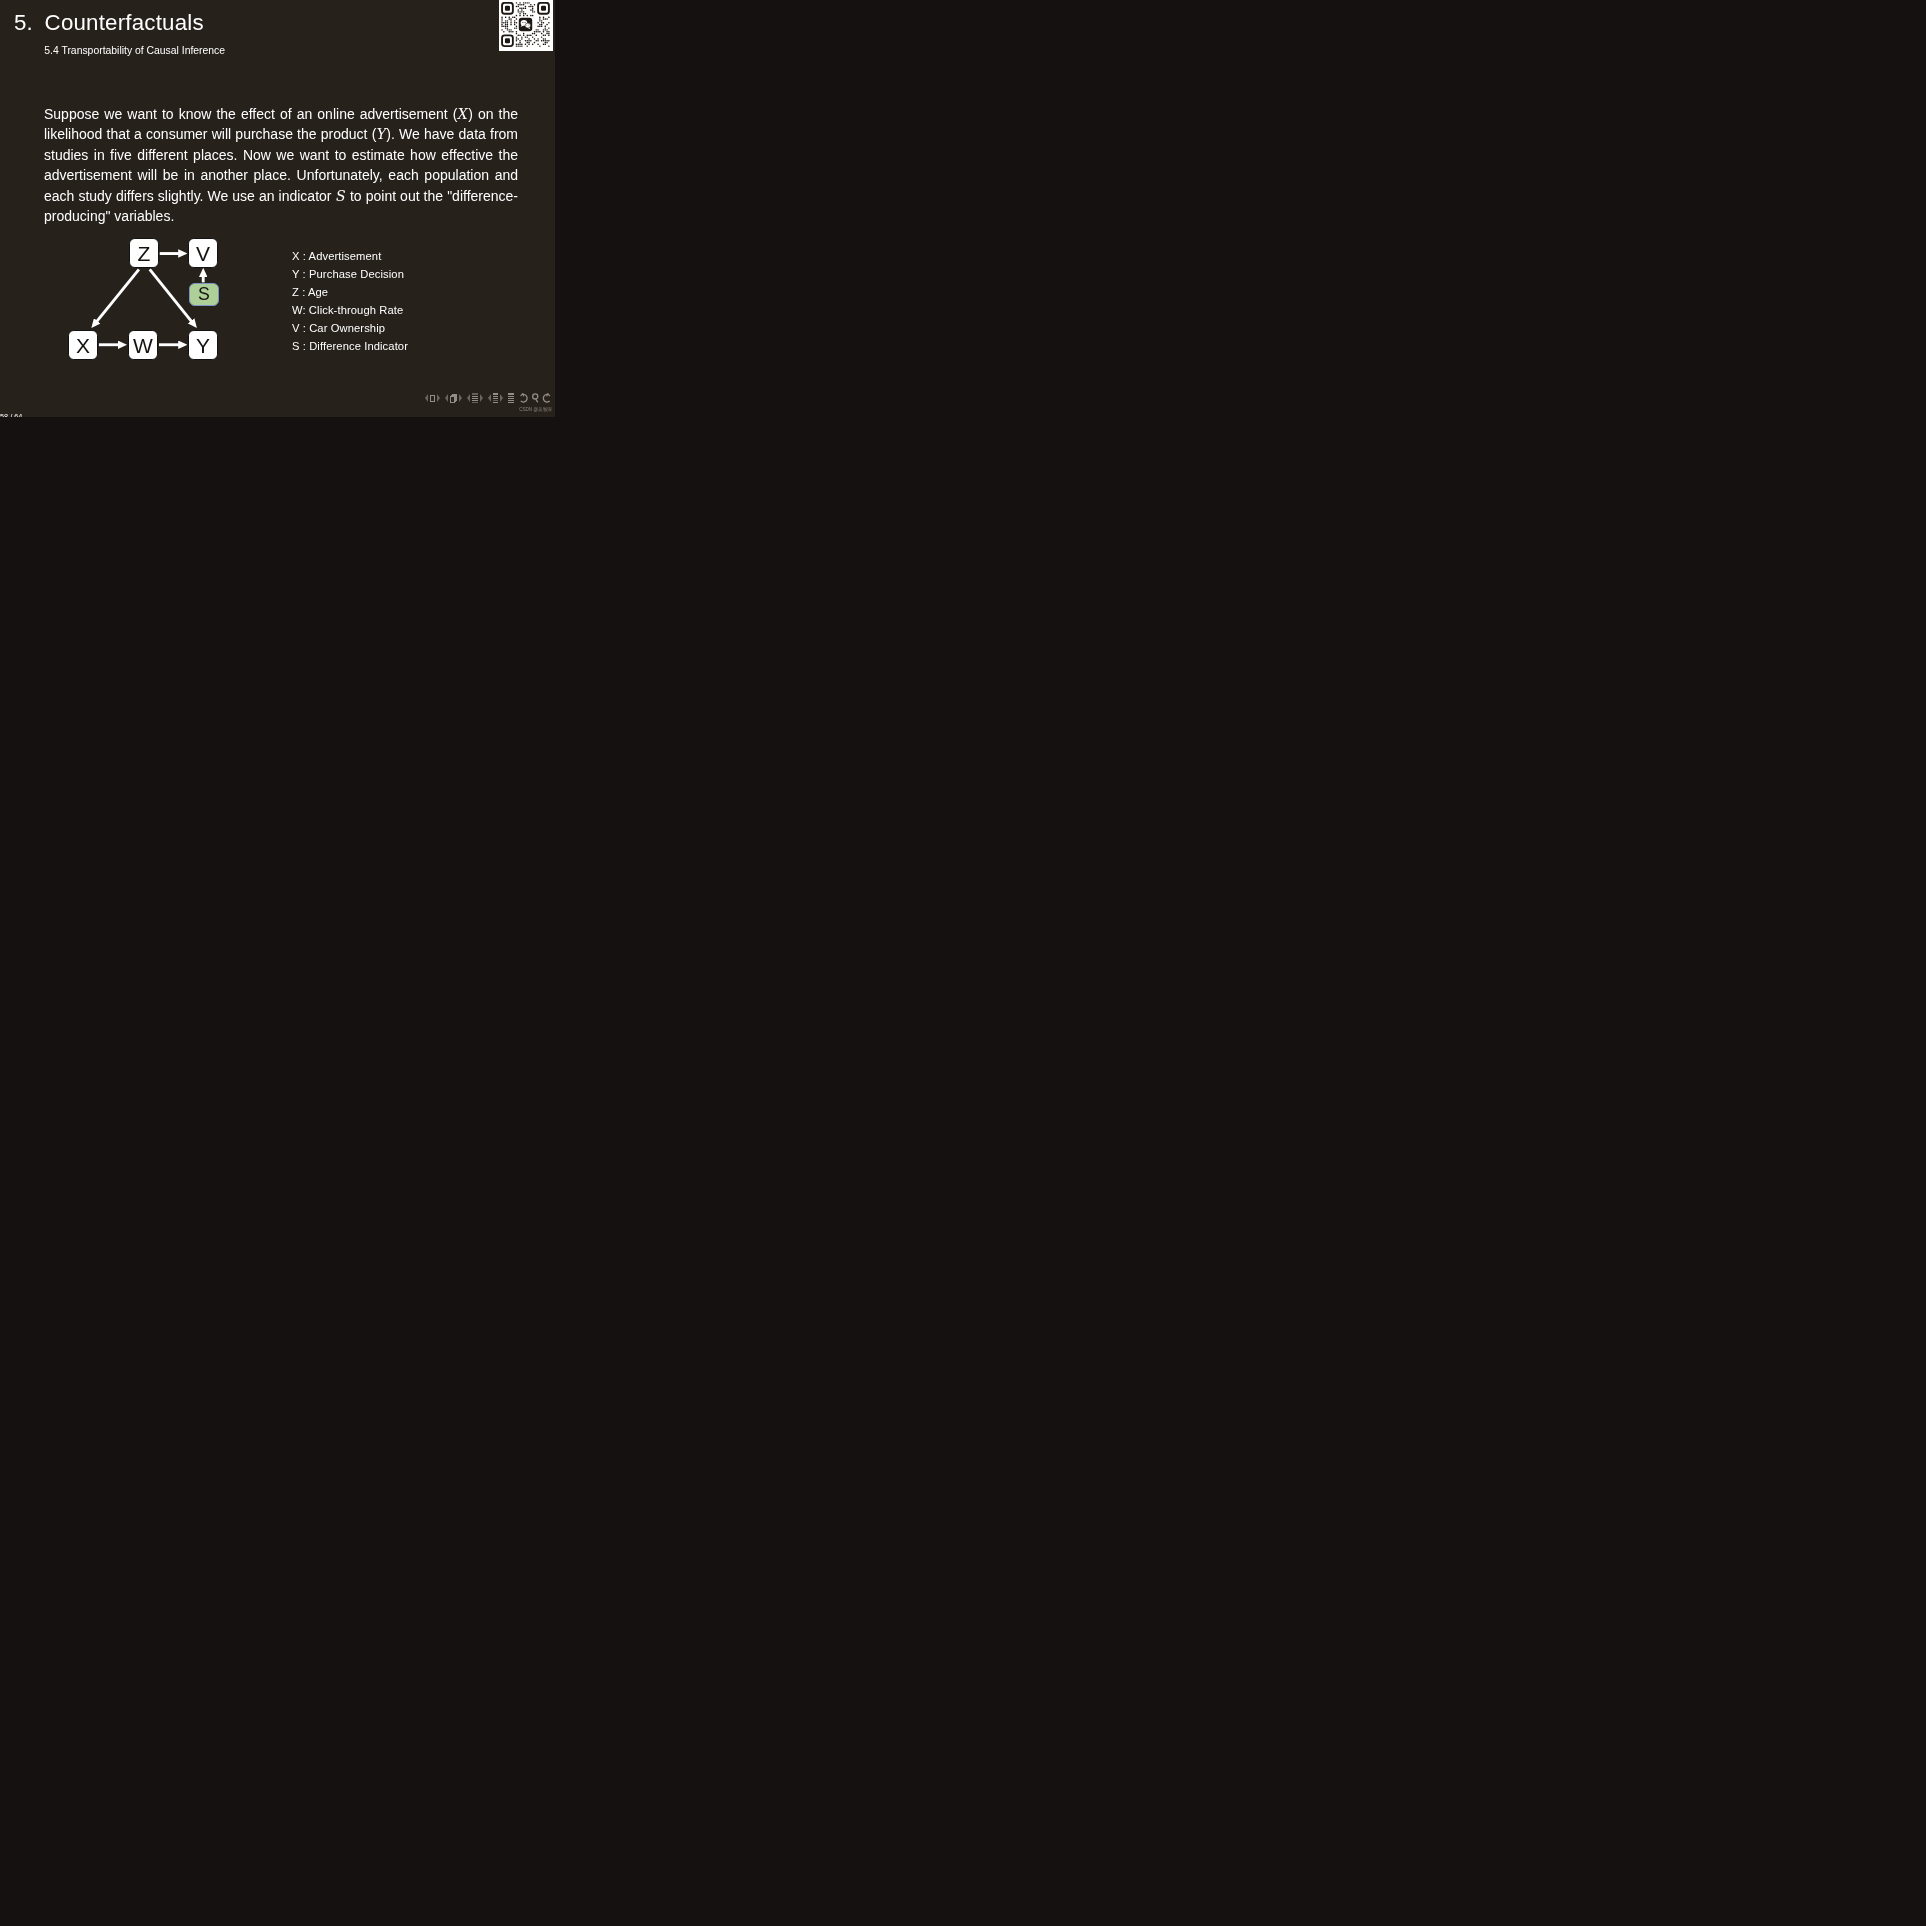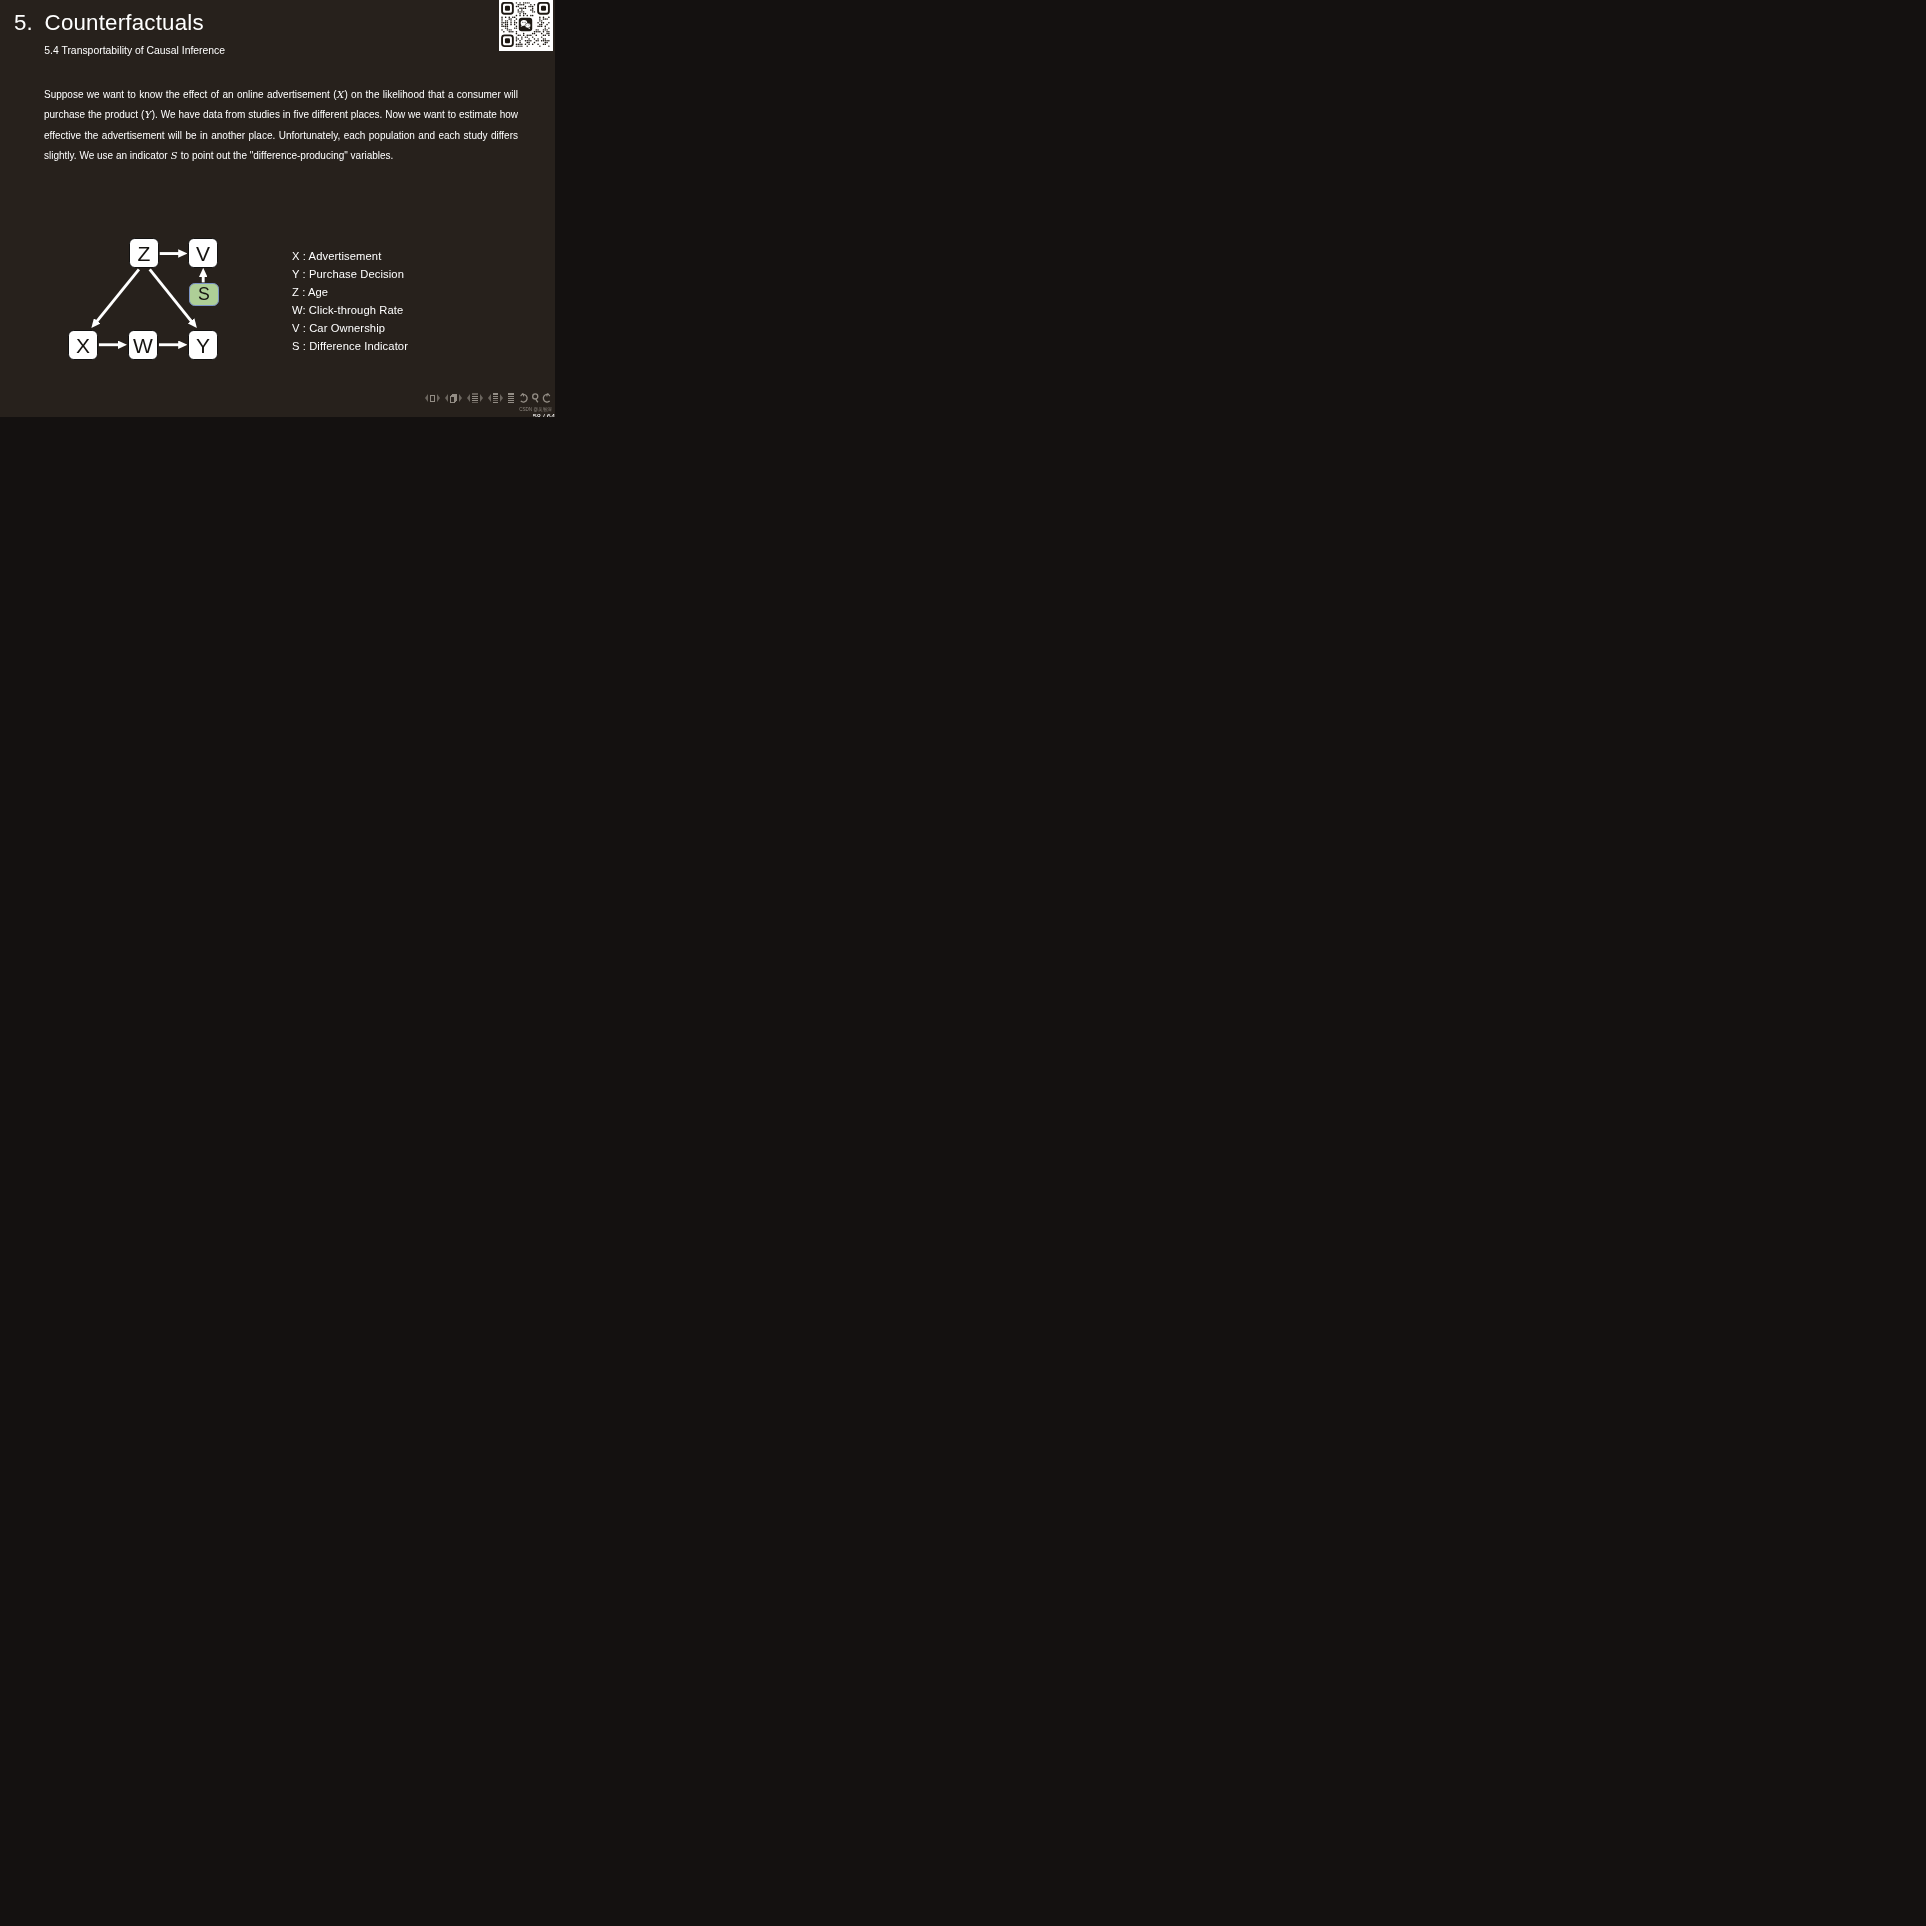--- a/index.html
+++ b/index.html
@@ -7,39 +7,39 @@
     position:relative; width:555px; height:417px; overflow:hidden;
     background:#27211c; color:#fff;
     font-family:"Liberation Sans", sans-serif;
   }
   
   .title-row{position:absolute; left:14px; top:10px; display:flex; gap:11.6px;
     font-size:22.3px; letter-spacing:0.2px; color:#fff;}
   .subtitle{position:absolute; left:14.3px; top:45px; font-size:10.4px; color:#fff;margin-left:30px;}
   
   .para{
-    position:absolute; left:44px; top:85px; width:474px;
-    font-size:10px; line-height:20.4px; text-align:justify; color:#fff;
+    position:absolute; left:44px; top:104px; width:474px;
+    font-size:14px; line-height:20.4px; text-align:justify; color:#fff;
   }
   .mvar{font-family:"DejaVu Serif", serif; font-style:italic; padding:0 0.4px;}
   
   .edges{position:absolute; left:0; top:0; pointer-events:none;}
   .node{
     position:absolute; box-sizing:border-box;
     background:#fff; border:1.2px solid #121212; border-radius:5.8px;
     display:flex; align-items:center; justify-content:center;
     color:#151310; font-size:21px; line-height:1;
   }
   .node.small{font-size:17.7px;}
   .node.highlight{background:#aecf97; border-color:#7b93c6;}
   
   .legend{position:absolute; left:292px; top:247px; font-size:11.2px; font-weight:400;
     line-height:18px; color:#fff; letter-spacing:0.1px;}
   
-  .pagenum{position:absolute; left:0; right:0; top:412px; text-align:right;
+  .pagenum{position:absolute; left:0; right:0; top:412px; text-align:left;
     font-size:7.3px; color:#fff;}
   .watermark{position:absolute; right:3.1px; top:407px; font-size:4.6px; color:#8b857e;}
   
   .nav{position:absolute; right:1.9px; top:393px; height:10.8px; display:flex;
     align-items:center;}
   .nav .grp{display:flex; align-items:center; gap:1.9px; margin-left:5px;}
   .tri{width:0; height:0; border-top:4.2px solid transparent; border-bottom:4.2px solid transparent;}
   .tri.left{border-right:3.5px solid #6b655e;}
   .tri.right{border-left:3.5px solid #6b655e;}
   .frame-ico{width:5px; height:7.3px; border:1.2px solid #938d85; box-sizing:border-box;}

